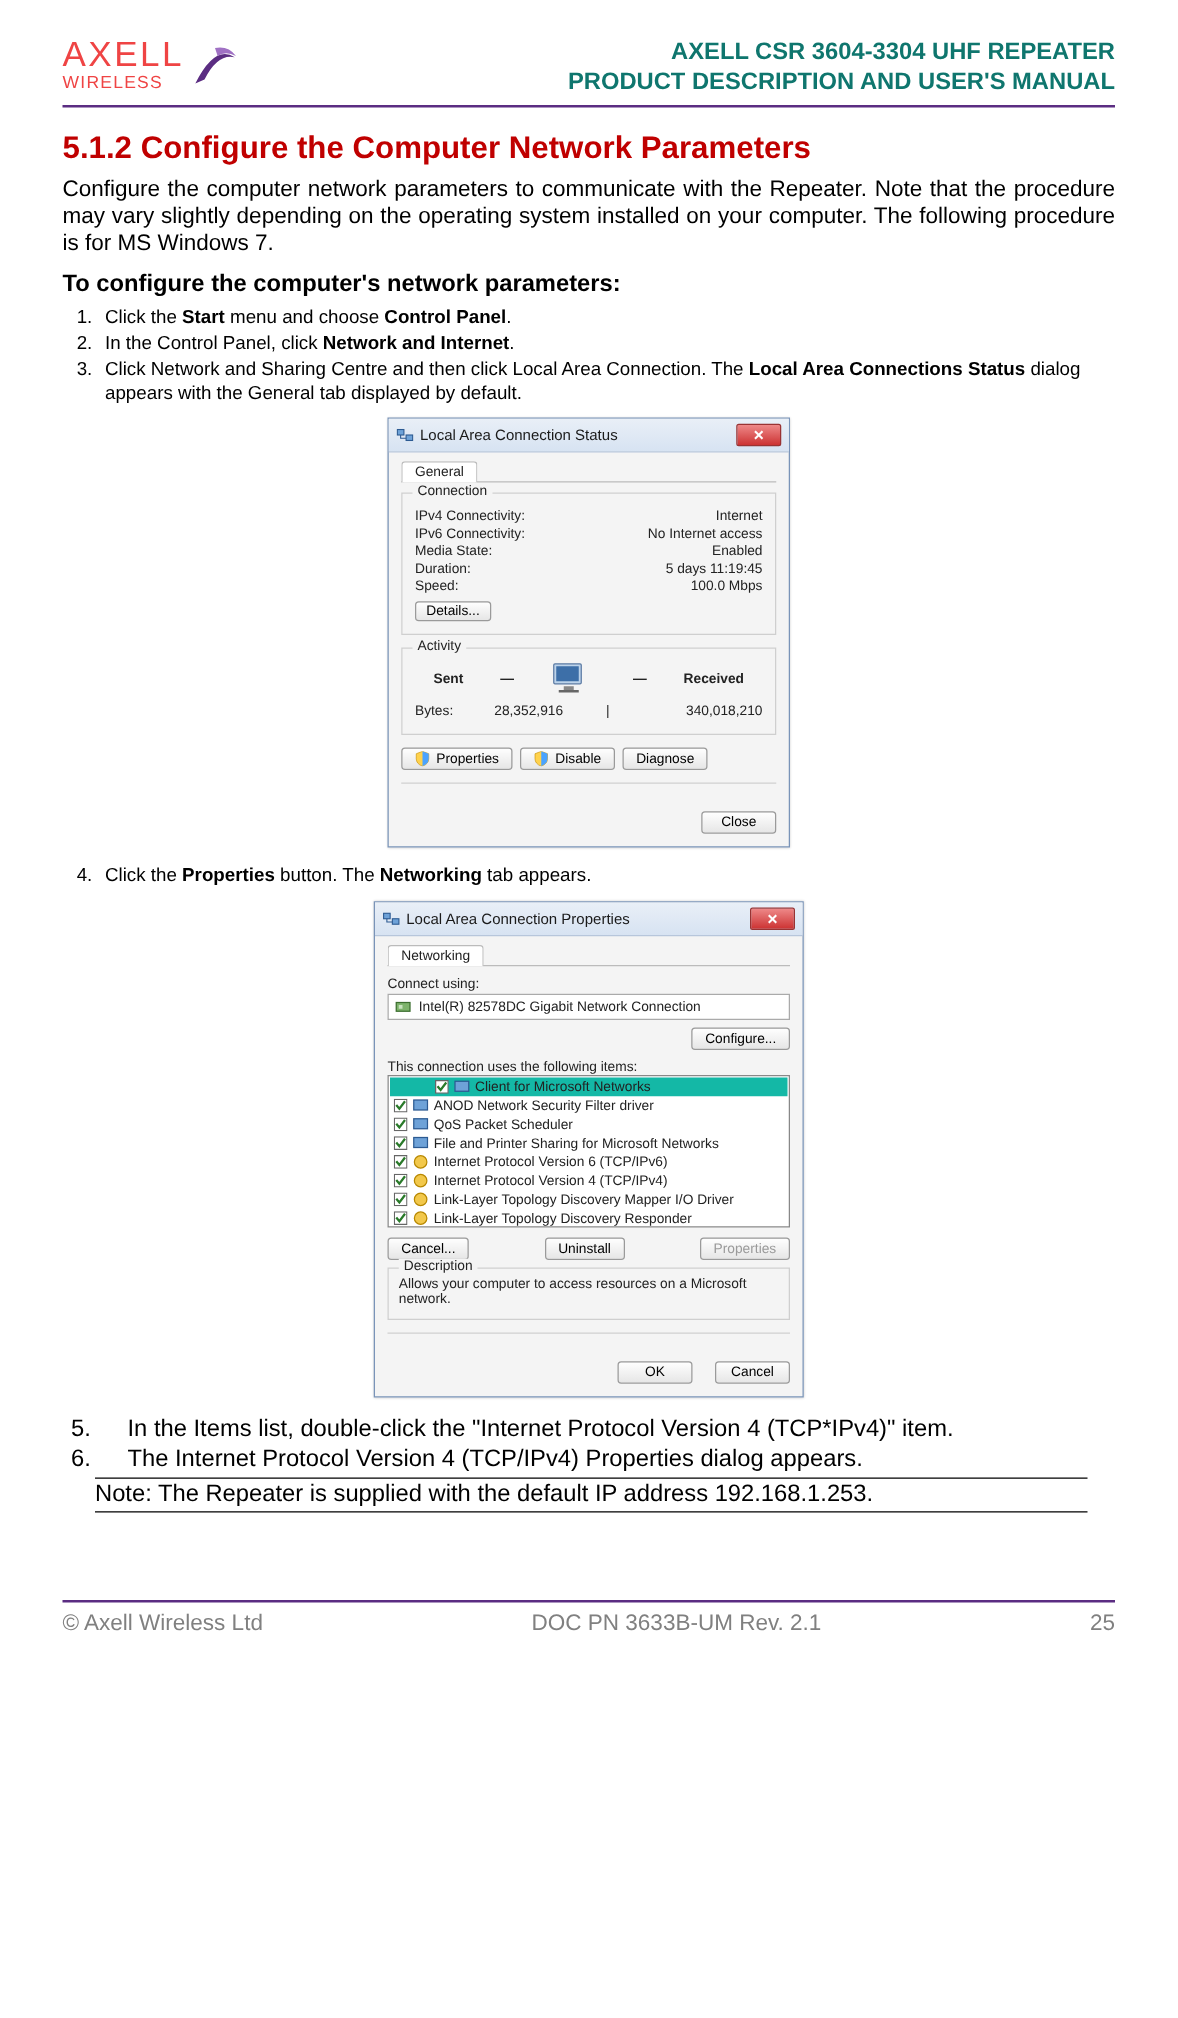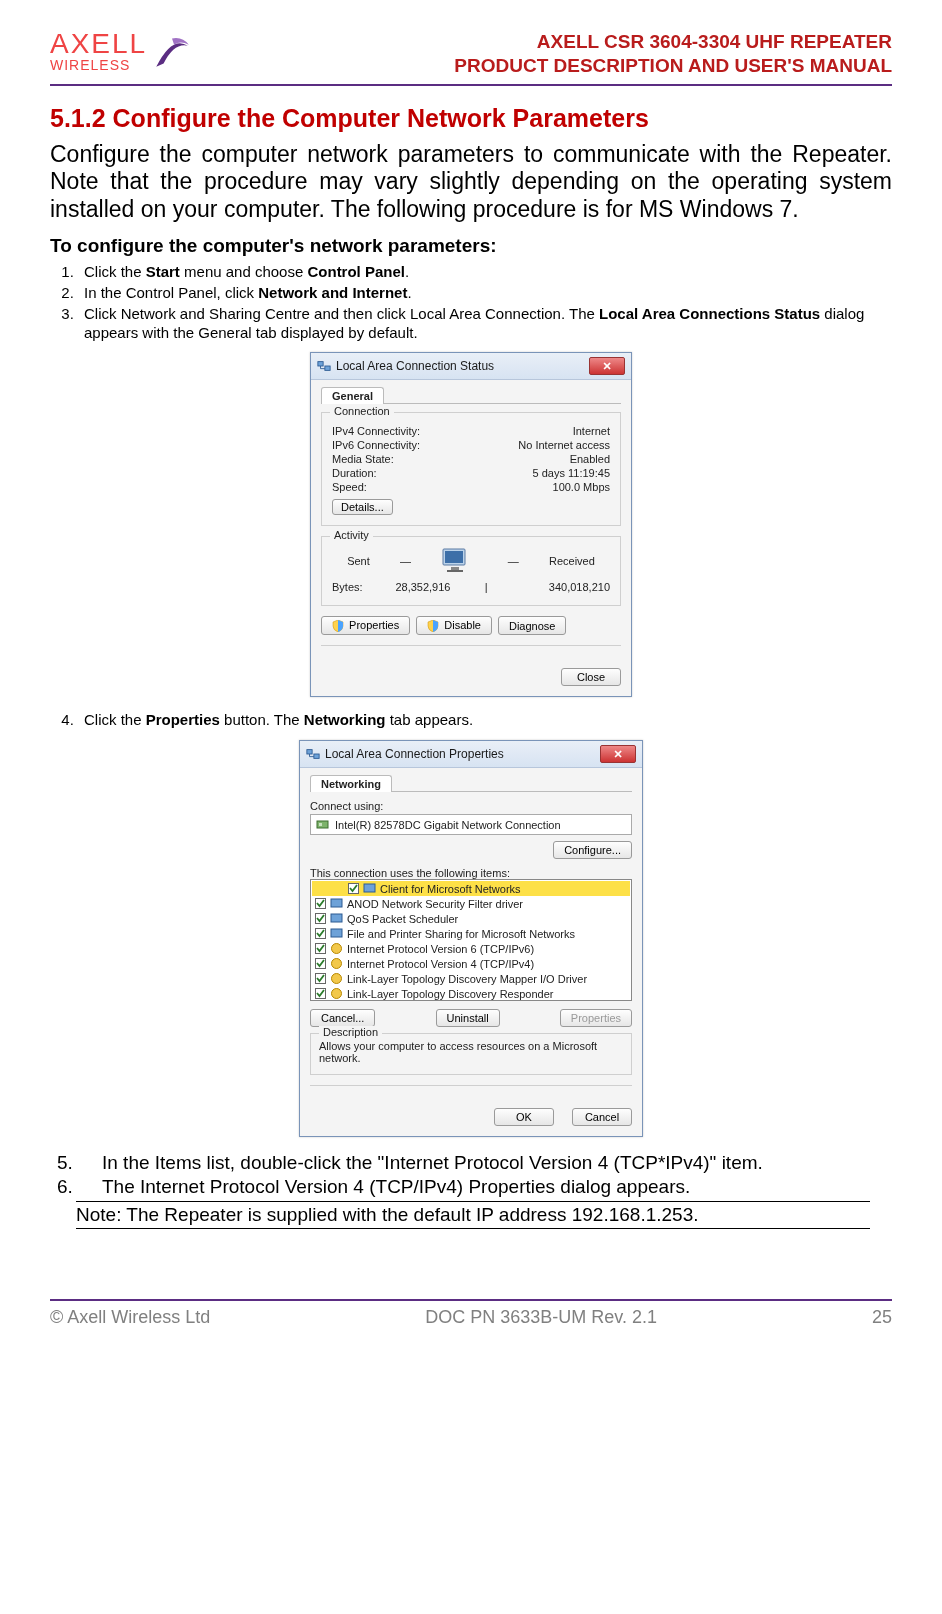--- a/index.html
+++ b/index.html
@@ -31,33 +31,33 @@
     display: flex;
     flex-direction: column;
     color: #ef4444;
     line-height: 1;
   }
   .logo-top { font-size: 28px; letter-spacing: 2px; font-weight: 300; }
   .logo-bottom { font-size: 14px; letter-spacing: 1px; font-weight: 300; }
   .logo-mark svg { width: 42px; height: 42px; }
   .header-right {
     text-align: right;
-    color: #b91c1c;
+    color: #0f766e;
     font-weight: bold;
     font-size: 19px;
     line-height: 1.25;
   }
   .section-heading {
     color: #c00000;
     font-weight: bold;
     font-size: 25px;
     margin: 4px 0 8px 0;
   }
   .body-text {
-    font-size: 23px;
+    font-size: 18px;
     line-height: 1.2;
     text-align: justify;
     margin: 0 0 12px 0;
   }
   .sub-heading {
     font-weight: bold;
     font-size: 19px;
     margin: 8px 0 6px 0;
   }
   ol.steps {
@@ -101,21 +101,21 @@
     border-radius: 2px;
     display:flex;align-items:center;justify-content:center;
     color:#fff; font-weight:bold; font-size:11px;
   }
   .dialog-body { padding: 6px 10px 10px 10px; }
   .tabstrip { display:flex; gap:0; border-bottom:1px solid #bbb; margin-bottom:8px; }
   .tab {
     border:1px solid #bbb; border-bottom: none;
     padding: 2px 10px; font-size: 11px;
     background:#fff; border-radius: 3px 3px 0 0;
-    position: relative; top: 1px; font-weight: bold;
+    position: relative; top: 1px;
   }
   .groupbox {
     border: 1px solid #cfcfcf;
     margin: 6px 0 10px 0;
     padding: 10px 10px 10px 10px;
     position: relative;
   }
   .groupbox > .legend {
     position: absolute; top: -8px; left: 8px;
     background: #f4f4f4; padding: 0 4px; font-size:11px;
@@ -127,39 +127,39 @@
     border-radius: 3px;
     padding: 2px 10px;
     font-size: 11px;
     font-family: inherit;
     min-width: 60px;
   }
   .win-btn.small { min-width: 50px; padding: 1px 8px;}
   .win-btn.disabled { color: #9a9a9a; }
   .btn-row { display:flex; gap:6px; }
   .activity {
-    display:flex; justify-content: space-around; align-items:center; font-size:11px;
+    display:flex; justify-content: space-around; align-items:center; font-size:11px;font-weight:bold;
   }
   .activity .pc-icon {
     width: 36px; height: 28px;
   }
   .right-align { display:flex; justify-content:flex-end; margin-top:10px; padding-top:22px; border-top: 1px solid #cfcfcf;}
   .shield { display:inline-block; width:12px; height:12px; vertical-align:middle; margin-right:2px;}
 
   
   .adapter-box {
     border:1px solid #aaa; background:#fff; padding:3px 5px;
     display:flex; align-items:center; gap:6px; margin: 2px 0 6px 0;
   }
   .listbox {
     border:1px solid #888; background:#fff; height: 118px;
     overflow:hidden; padding: 1px;
   }
   .listitem { display:flex; align-items:center; gap:4px; padding:1px 3px; font-size:11px; white-space:nowrap;}
-  .listitem.selected { background:#fde047;padding-left:36px; }
+  .listitem.selected { background:#14b8a6;padding-left:36px; }
   .chk { width:11px;height:11px;flex-shrink:0; }
   .li-icon { width:13px;height:13px;flex-shrink:0; }
   .desc-box { border:1px solid #cfcfcf; padding:6px 8px 10px 8px; margin-top:6px; position:relative;}
   .desc-box .legend { position:absolute; top:-8px; left:8px; background:#f4f4f4; padding:0 4px; }
 
   .note-block {
     border-top: 1px solid #000;
     border-bottom: 1px solid #000;
     padding: 2px 0;
     font-size: 19px;

